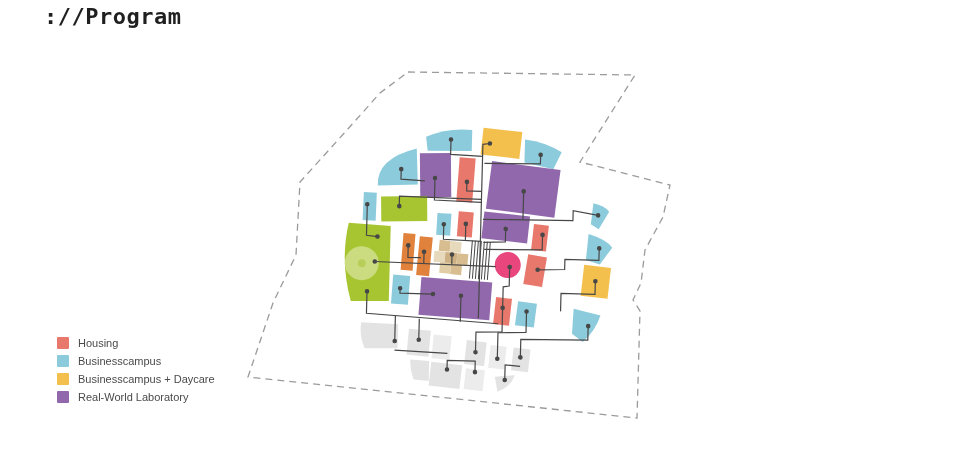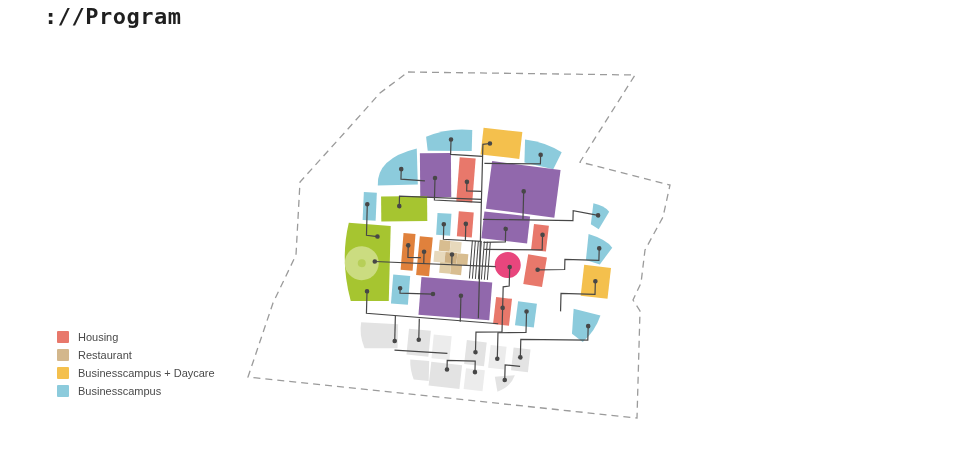--- a/index.html
+++ b/index.html
@@ -1,21 +1,21 @@
 <!DOCTYPE html>
 <html><head>
 <meta charset="utf-8">
 <style>
   html,body{margin:0;padding:0;background:#ffffff;}
   .stage{position:relative;width:960px;height:468px;background:#ffffff;overflow:hidden;
          font-family:"Liberation Sans",sans-serif;}
   .title{position:absolute;left:44px;top:4px;font-family:"DejaVu Sans Mono",monospace;
          font-weight:bold;font-size:22px;letter-spacing:.5px;color:#1f1f1f;}
   .legend{position:absolute;left:57px;top:331px;}
-  .legend-row{display:flex;align-items:flex-start;height:18px;}
+  .legend-row{display:flex;align-items:flex-end;height:18px;}
   .legend-swatch{width:12px;height:12px;border-radius:1px;margin-right:9px;flex:0 0 auto;}
   .legend-label{font-size:11px;color:#4a4a4a;line-height:12px;white-space:nowrap;}
   svg{position:absolute;left:0;top:0;}
 </style>
 </head>
 <body>
 
 <div class="stage">
   <div class="title">://Program</div>
   <svg id="diagram" width="960" height="468" viewBox="0 0 960 468">
@@ -148,25 +148,25 @@
           <polyline points="397,352 450,354" fill="none" stroke="#474747" stroke-width="1.2" stroke-linejoin="miter"></polyline>
         </g>
       </g>
     </svg>
   <div class="legend" id="legend">
       <div class="legend-row">
         <span class="legend-swatch" style="background: rgb(232, 120, 107);"></span>
         <span class="legend-label">Housing</span>
       </div>
       <div class="legend-row">
-        <span class="legend-swatch" style="background: rgb(211, 183, 140);"></span>
-        <span class="legend-label">Restaurant</span>
+        <span class="legend-swatch" style="background: rgb(140, 203, 220);"></span>
+        <span class="legend-label">Businesscampus</span>
       </div>
       <div class="legend-row">
         <span class="legend-swatch" style="background: rgb(244, 192, 77);"></span>
         <span class="legend-label">Businesscampus + Daycare</span>
       </div>
       <div class="legend-row">
-        <span class="legend-swatch" style="background: rgb(140, 203, 220);"></span>
-        <span class="legend-label">Businesscampus</span>
+        <span class="legend-swatch" style="background: rgb(145, 104, 172);"></span>
+        <span class="legend-label">Real-World Laboratory</span>
       </div>
     </div>
 </div>
 
 </body></html>

